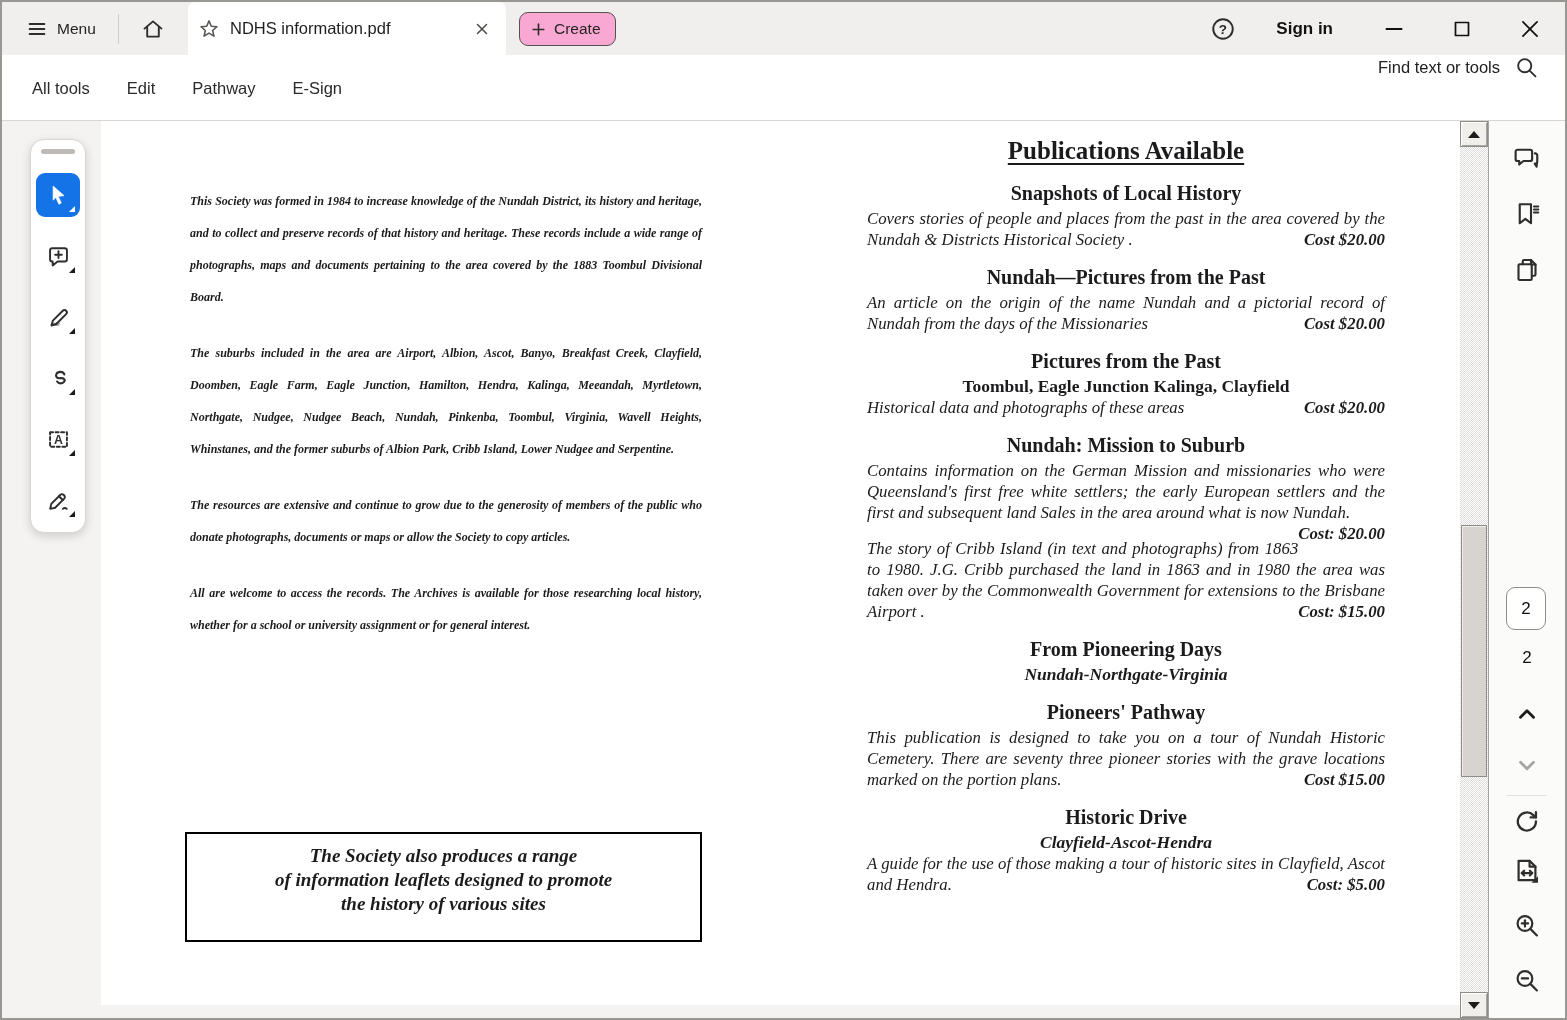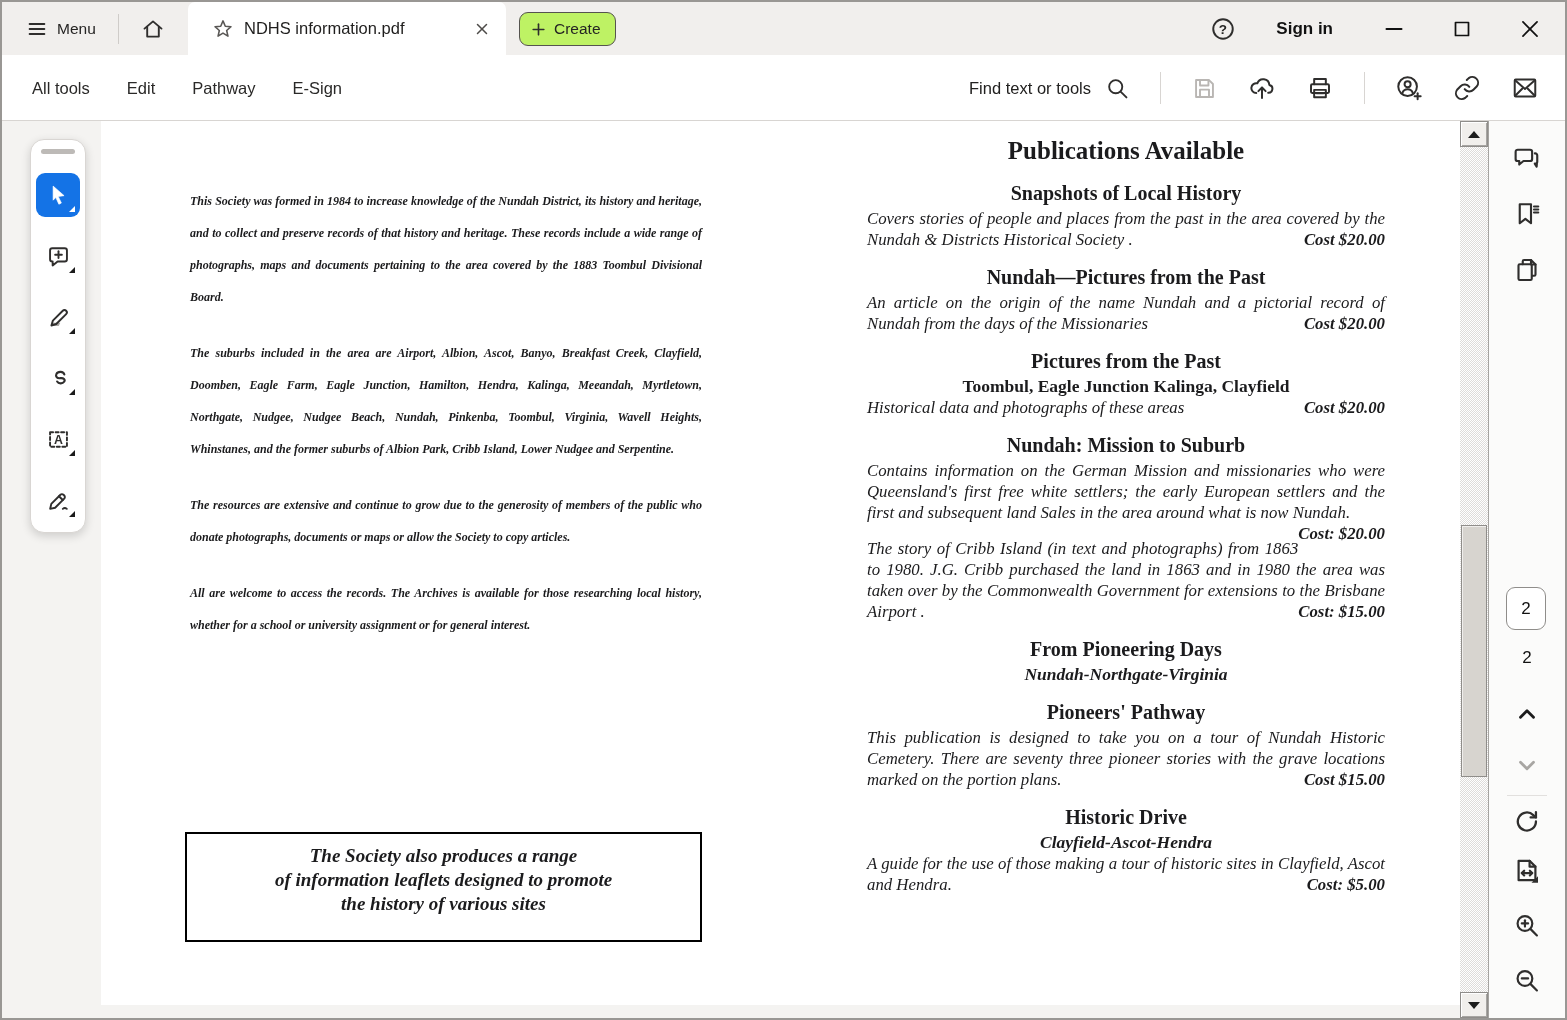--- a/index.html
+++ b/index.html
@@ -12,38 +12,38 @@
   
   .titlebar { position: absolute; left: 0; top: 0; width: 1563px; height: 53px;
               background: #f1efed; border-radius: 18px; }
   .tb-left { position: absolute; left: 14px; top: 0; height: 53px; display: flex; align-items: center; }
   .menu-btn { display: flex; align-items: center; gap: 9px; padding: 6px 10px; border-radius: 6px; cursor: pointer; }
   .menu-btn span { font-size: 15.5px; color: #252423; }
   .v-sep { width: 1px; height: 30px; background: #cfccc9; margin: 0 12px; }
   .home-btn { padding: 6px 10px; border-radius: 6px; cursor: pointer; display: flex; align-items: center; }
   .doc-tab { position: absolute; left: 186px; top: 0; width: 318px; height: 53px;
              background: #ffffff; border-radius: 7px 7px 0 0; display: flex; align-items: center;
-             padding: 0 12px 0 24px; gap: 10px; }
+             padding: 0 12px 0 10px; gap: 10px; }
   .doc-tab .tab-title { font-size: 16.5px; color: #1f1e1d; flex: 1; white-space: nowrap;
                         overflow: hidden; }
   .tab-close { display: flex; align-items: center; cursor: pointer; padding: 3px; border-radius: 4px; }
   .create-btn { position: absolute; left: 517px; top: 10px; height: 34px; padding: 0 14px 0 10px;
                 border: 1px solid #55534f; border-radius: 9px; display: flex; align-items: center;
-                gap: 7px; font-size: 15.5px; color: #252423; cursor: pointer; background: #bef264; }
+                gap: 7px; font-size: 15.5px; color: #252423; cursor: pointer; background: #f9a8d4; }
   .tb-right { position: absolute; right: 14px; top: 0; height: 53px; display: flex; align-items: center; gap: 26px; }
   .signin { font-size: 17px; font-weight: 700; color: #111; cursor: pointer; margin-right: 14px; }
   .win-btn { padding: 5px 8px; cursor: pointer; display: flex; align-items: center; }
   .help-btn { cursor: pointer; display: flex; align-items: center; margin-right: 14px; }
 
   
   .toolbar { position: absolute; left: 0; top: 53px; width: 1563px; height: 66px;
              background: #ffffff; border-bottom: 1px solid #d8d5d2; }
   .tbar-menus { position: absolute; left: 30px; top: 0; height: 66px; display: flex; align-items: center; gap: 37px; }
   .tbar-menu { font-size: 16.5px; color: #2a2928; cursor: pointer; }
-  .tbar-actions { position: absolute; right: 26px; top: 0; height: 66px; display: flex; align-items: center; gap: 30px; }
+  .tbar-actions { position: absolute; right: 26px; top: 0; height: 66px; display: flex; align-items: center; gap: 30px; flex-direction: column; }
   .find-group { display: flex; align-items: center; gap: 14px; cursor: pointer; }
   .find-label { font-size: 16.5px; color: #222120; }
   .icon-btn { display: flex; align-items: center; cursor: pointer; }
   .tbar-sep { width: 1px; height: 32px; background: #d8d5d2; }
 
   
   .viewer { position: absolute; left: 0; top: 119px; width: 1487px; height: 897px;
             background: #f4f3f1; border-right: 1px solid #a5a3a0; }
 
   .doc-page { position: absolute; left: 99px; top: 0; width: 1360px; height: 884px;
@@ -54,21 +54,21 @@
   .col-left { position: absolute; left: 89px; top: 64px; width: 512px; }
   .col-left p { font-size: 12px; line-height: 32px; font-weight: 700; font-style: italic;
                 text-align: justify; margin-bottom: 24px; }
   .leaflet-box { position: absolute; left: 84px; top: 711px; width: 517px; height: 110px;
                  border: 2px solid #000; padding-top: 10px; text-align: center; }
   .leaflet-box div { font-size: 19px; line-height: 24px; font-weight: 700; font-style: italic; }
 
   
   .col-right { position: absolute; left: 766px; top: 16px; width: 518px; }
   .pub-heading { text-align: center; font-size: 25px; font-weight: 700;
-                 text-underline-offset: 4px; margin-bottom: 16px; }
+                 text-decoration: underline; text-underline-offset: 4px; margin-bottom: 16px; }
   .pub { margin-bottom: 15px; }
   .pub-title { text-align: center; font-size: 20px; line-height: 25px; font-weight: 700; margin-bottom: 2px; }
   .pub-subtitle { text-align: center; font-size: 17.5px; line-height: 21px; font-weight: 700; }
   .pub-subtitle.ital { font-style: italic; }
   .pub-subtitle:empty { display: none; }
   .pub-desc { font-size: 16.8px; line-height: 21px; font-style: italic; text-align: justify; }
   .pub-cost { float: right; font-weight: 700; }
 
   
   .doc-scrollbar { position: absolute; right: 0; top: 0; width: 28px; height: 897px;

